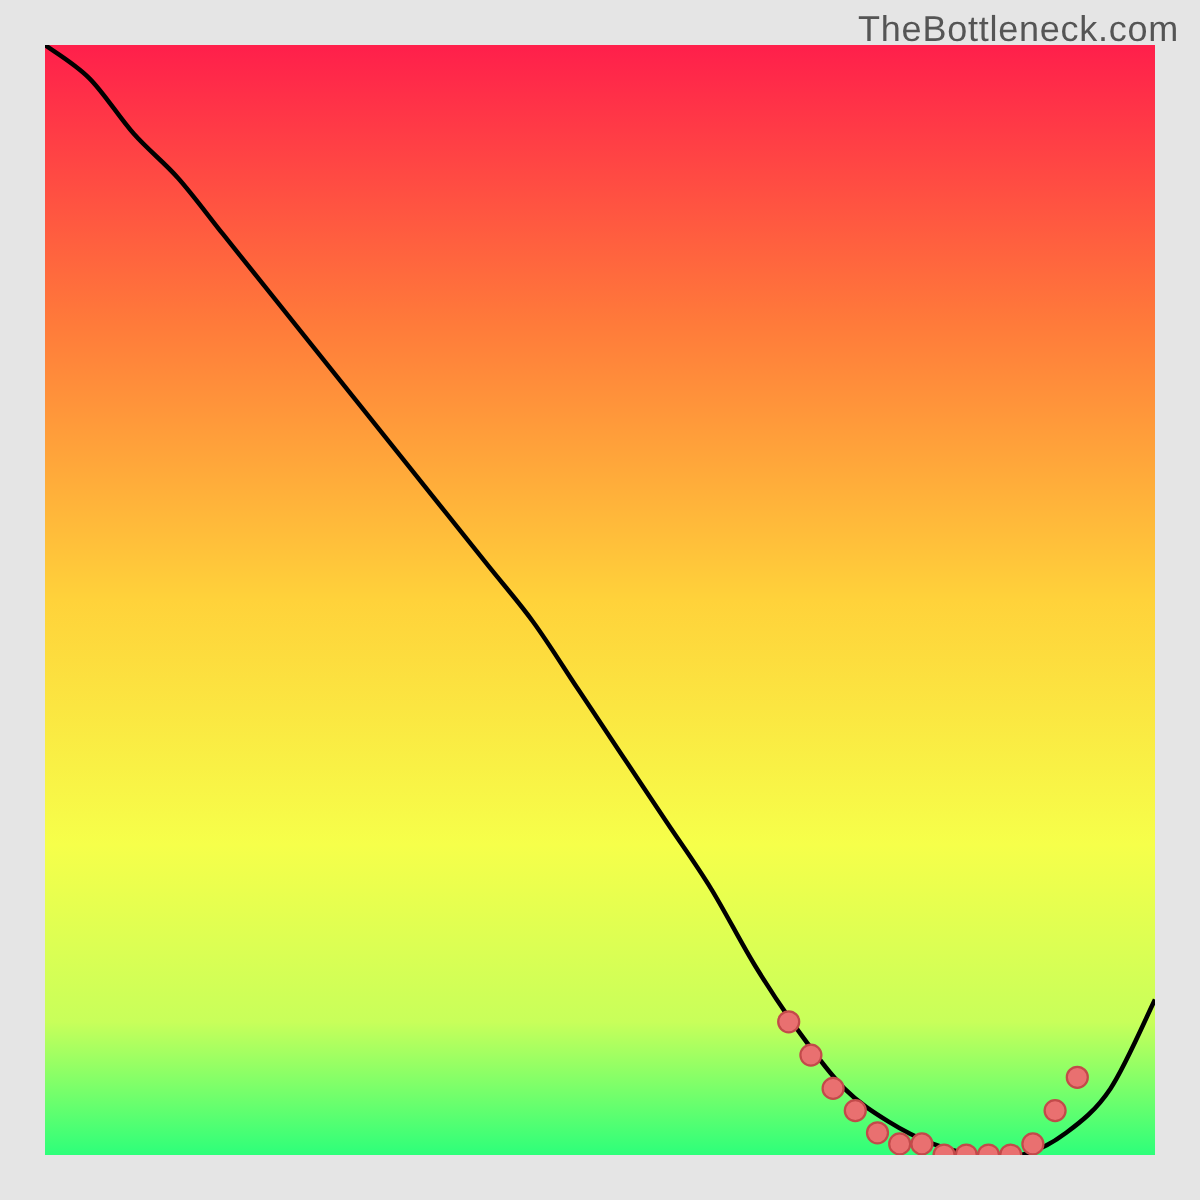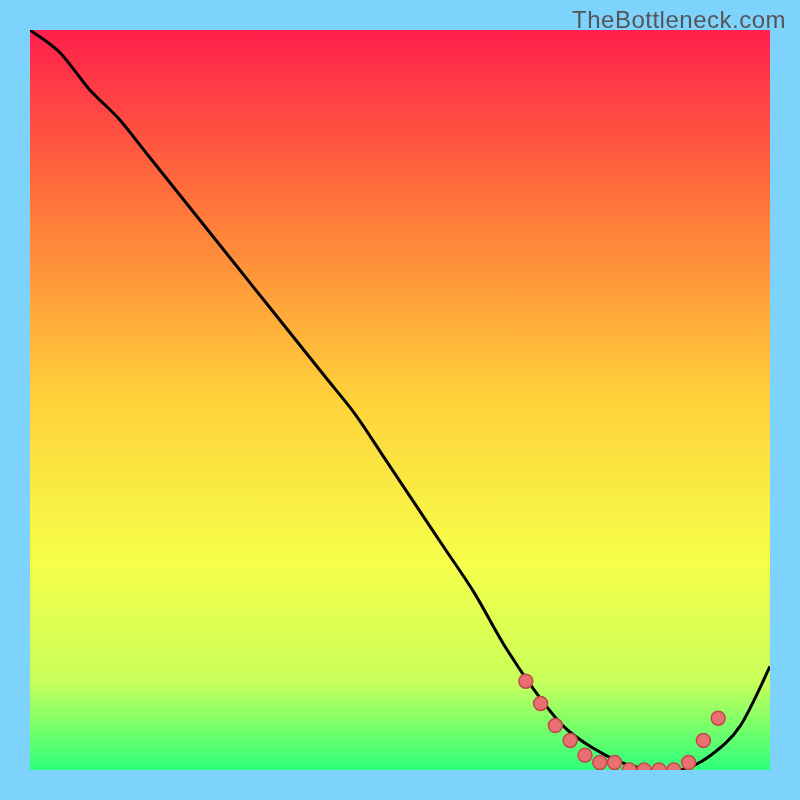--- a/index.html
+++ b/index.html
@@ -8,21 +8,21 @@
     width: 800px;
     height: 800px;
     background: #000;
     overflow: hidden;
     font-family: Arial, Helvetica, sans-serif;
   }
   .frame {
     position: relative;
     width: 800px;
     height: 800px;
-    background: #7dd3fc;
+    background: #e5e5e5;
   }
   .watermark {
     position: absolute;
     top: 6px;
     right: 14px;
     color: #555;
     font-size: 24px;
     font-weight: 500;
     letter-spacing: 0.5px;
     z-index: 5;

